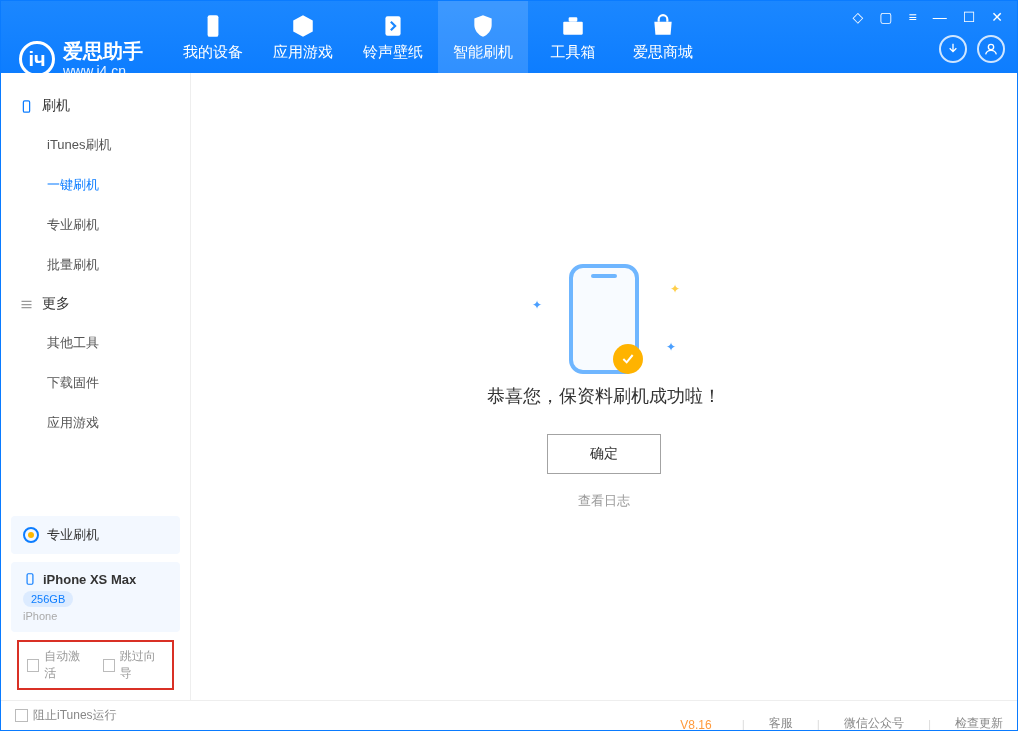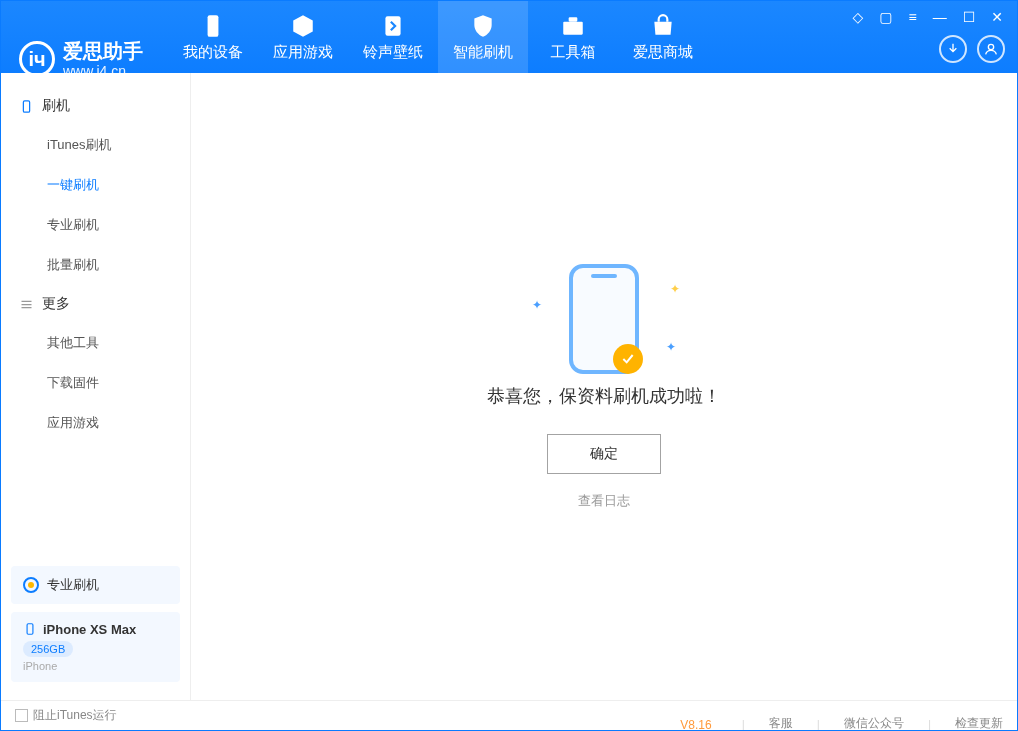--- a/index.html
+++ b/index.html
@@ -224,20 +224,30 @@
       </div>
       <div class="device-card">
         <div class="name">
           <svg viewBox="0 0 24 24" fill="none" stroke="#0d7dff" stroke-width="2">
               <rect x="7" y="3" width="10" height="18" rx="2"></rect>
             </svg>
           <span>iPhone XS Max</span>
         </div>
         <span class="storage">256GB</span>
         <div class="type">iPhone</div>
+      </div>
+      <div class="checkbox-row">
+        <label class="cbx">
+          <span class="box"></span>
+          <span>自动激活</span>
+        </label>
+        <label class="cbx">
+          <span class="box"></span>
+          <span>跳过向导</span>
+        </label>
       </div>
     </div>
   </div>
 
   <div class="main">
     <div class="illu">
       <span class="sparkle sp1">✦</span>
       <span class="sparkle sp2">✦</span>
       <span class="sparkle sp3">✦</span>
       <div class="phone">

